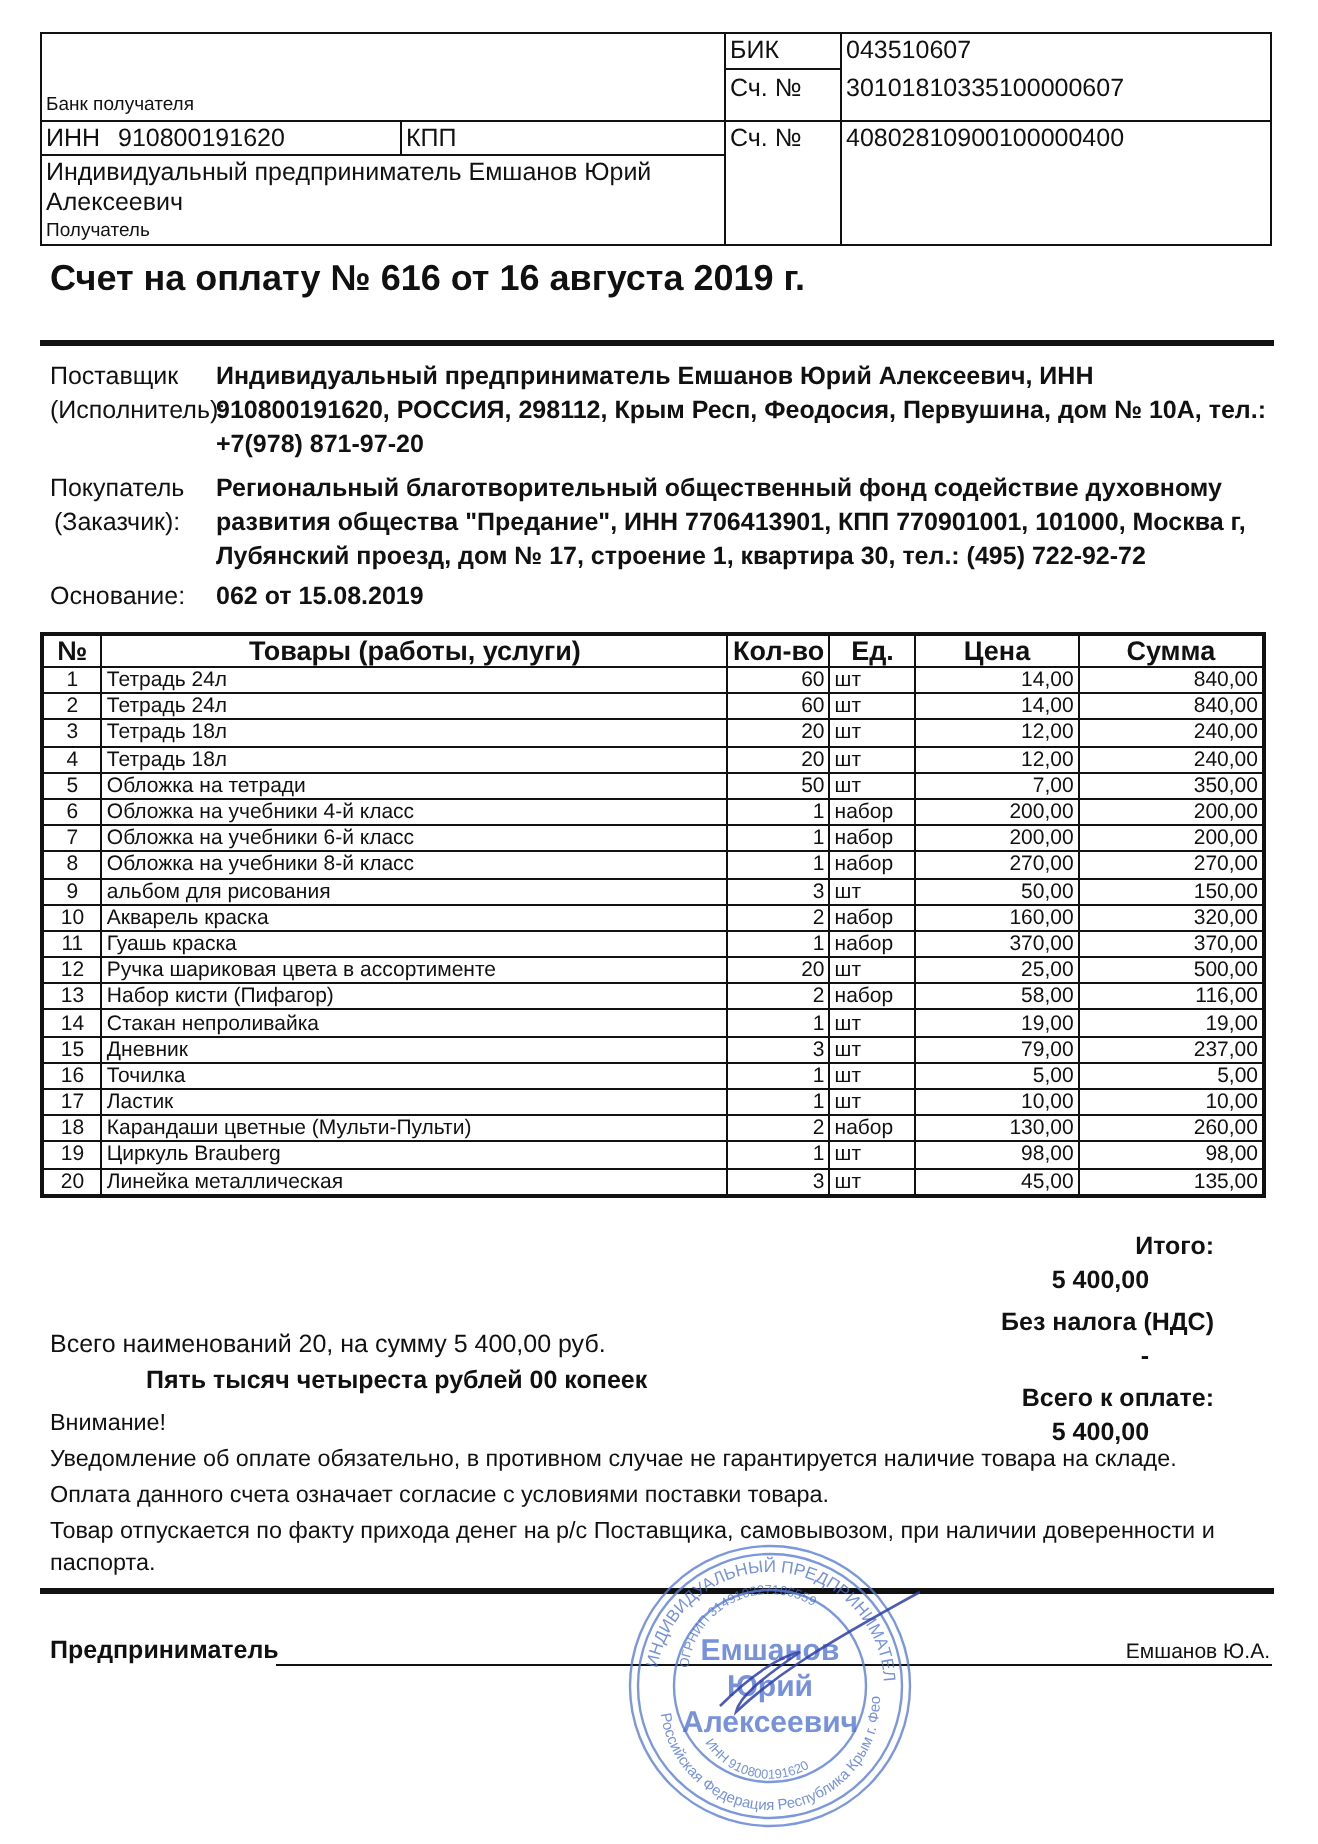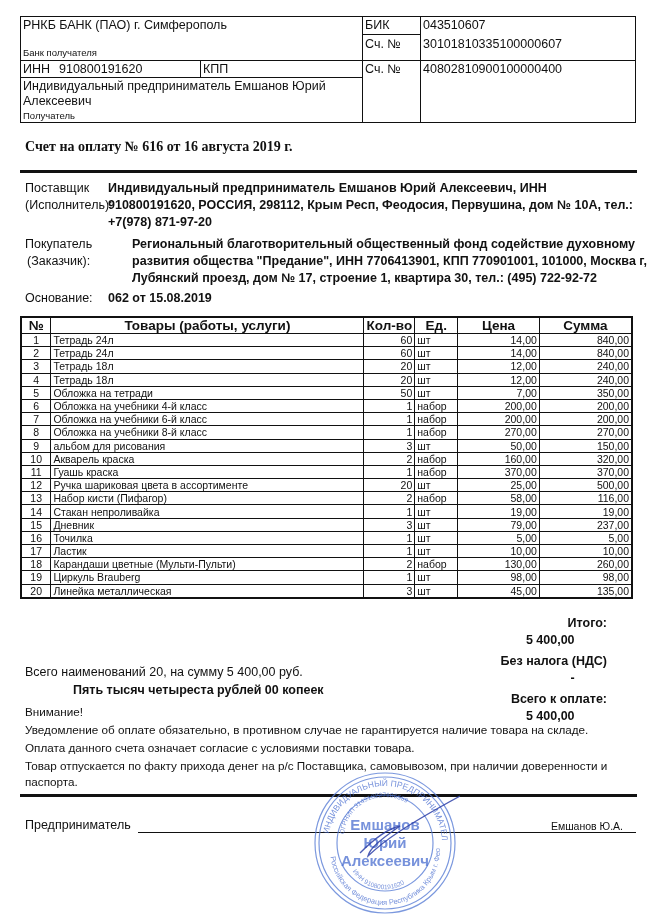--- a/index.html
+++ b/index.html
@@ -3,53 +3,52 @@
 <meta charset="utf-8">
 <style>
   html, body { margin:0; padding:0; background:#ffffff; }
   body { width:659px; height:922px; position:relative; overflow:hidden; font-family:"Liberation Sans", sans-serif; color:#111; }
   
   .bank { position:absolute; left:20px; top:16px; width:616px; height:107px; border:1px solid #111; box-sizing:border-box; }
   .bank .vl { position:absolute; top:0; bottom:0; width:0; border-left:1px solid #111; }
   .bank .hl { position:absolute; height:0; border-top:1px solid #111; }
   .bank .t { position:absolute; font-size:12.5px; line-height:14px; white-space:nowrap; }
   .bank .s { position:absolute; font-size:9.5px; line-height:11px; white-space:nowrap; }
-  .title { position:absolute; left:25px; top:139px; font-size:14px; font-weight:bold; letter-spacing:0; white-space:nowrap;font-family:Liberation Serif, serif; }
+  .title { position:absolute; left:25px; top:129px; font-size:18px; font-weight:bold; letter-spacing:0; white-space:nowrap; }
   .rule { position:absolute; left:20px; width:617px; height:0; border-top:3px solid #111; }
   .party-label { position:absolute; left:25px; font-size:12.5px; line-height:17px; white-space:pre; }
   .party-text { position:absolute; left:108px; width:525px; font-size:12.5px; line-height:17px; font-weight:bold; }
   
   table.items { position:absolute; left:20px; top:316px; width:613px; border-collapse:collapse; border:2px solid #111; font-size:10.5px; }
   table.items th { font-size:13.5px; font-weight:bold; border:1px solid #111; height:15px; padding:0 2px; line-height:14px; }
   table.items td { border:1px solid #111; height:12.2px; padding:0 2px; line-height:12px; white-space:nowrap; }
   table.items td.num { text-align:center; }
   table.items td.r { text-align:right; }
   .totals { position:absolute; right:32px; font-size:12.5px; font-weight:bold; line-height:17px; }
   .totals .row { display:flex; justify-content:flex-end;flex-direction:column; }
   .totals .lbl { text-align:right; margin-right:20px; }
   .totals .val { width:74px; text-align:right; }
   .txt { position:absolute; left:25px; font-size:12.5px; line-height:17px; white-space:nowrap; }
   .notice { position:absolute; left:25px; width:600px; font-size:11.7px; line-height:16px; }
-  .sign-label { position:absolute; left:25px; top:818px; font-size:12.5px; font-weight:normal; }
+  .sign-label { position:absolute; left:25px; top:818px; font-size:12.5px; font-weight:bold; }
   .sign-line { position:absolute; left:138px; top:832px; width:498px; border-top:1px solid #111; }
-  .sign-name { position:absolute; right:36px; top:820px; font-size:10.5px;padding-left:48px; }
+  .sign-name { position:absolute; right:24px; top:820px; font-size:10.5px;padding-left:48px; }
   .stamp { position:absolute; left:310px; top:768px; width:150px; height:150px; }
 </style>
 </head>
 <body>
 
 <div class="bank">
   <div class="vl" style="left:341px;"></div>
   <div class="vl" style="left:399px;"></div>
   <div class="vl" style="left:179px; top:43px; bottom:auto; height:17px;"></div>
   <div class="hl" style="left:0; width:615px; top:43px;"></div>
   <div class="hl" style="left:341px; width:58px; top:17px;"></div>
   <div class="hl" style="left:0; width:341px; top:60px;"></div>
 
-  <div class="t" style="left:2px; top:1px;">РНКБ БАНК (ПАО) г. Симферополь</div>
   <div class="s" style="left:2px; top:30px;">Банк получателя</div>
   <div class="t" style="left:344px; top:1px;">БИК</div>
   <div class="t" style="left:402px; top:1px;">043510607</div>
   <div class="t" style="left:344px; top:20px;">Сч. №</div>
   <div class="t" style="left:402px; top:20px;">30101810335100000607</div>
 
   <div class="t" style="left:2px; top:45px;">ИНН</div>
   <div class="t" style="left:38px; top:45px;">910800191620</div>
   <div class="t" style="left:182px; top:45px;">КПП</div>
   <div class="t" style="left:214px; top:45px;"></div>
@@ -63,21 +62,21 @@
 
 <div class="title">Счет на оплату № 616 от 16 августа 2019 г.</div>
 <div class="rule" style="top:170px;"></div>
 
 <div class="party-label" style="top:180px;">Поставщик
 (Исполнитель):</div>
 <div class="party-text" style="top:180px;">Индивидуальный предприниматель Емшанов Юрий Алексеевич, ИНН 910800191620, РОССИЯ, 298112, Крым Респ, Феодосия, Первушина, дом № 10А, тел.: +7(978) 871-97-20</div>
 
 <div class="party-label" style="top:236px;text-align:center;">Покупатель
 (Заказчик):</div>
-<div class="party-text" style="top:236px;margin-left:24px;">Региональный благотворительный общественный фонд содействие духовному развития общества "Предание", ИНН 7706413901, КПП 770901001, 101000, Москва г, Лубянский проезд, дом № 17, строение 1, квартира 30, тел.: (495) 722-92-72</div>
+<div class="party-text" style="top:236px;">Региональный благотворительный общественный фонд содействие духовному развития общества "Предание", ИНН 7706413901, КПП 770901001, 101000, Москва г, Лубянский проезд, дом № 17, строение 1, квартира 30, тел.: (495) 722-92-72</div>
 
 <div class="party-label" style="top:290px;">Основание:</div>
 <div class="party-text" style="top:290px;">062 от 15.08.2019</div>
 
 <table class="items">
   <colgroup>
     <col style="width:30px;">
     <col style="width:314px;">
     <col style="width:51px;">
     <col style="width:43px;">

